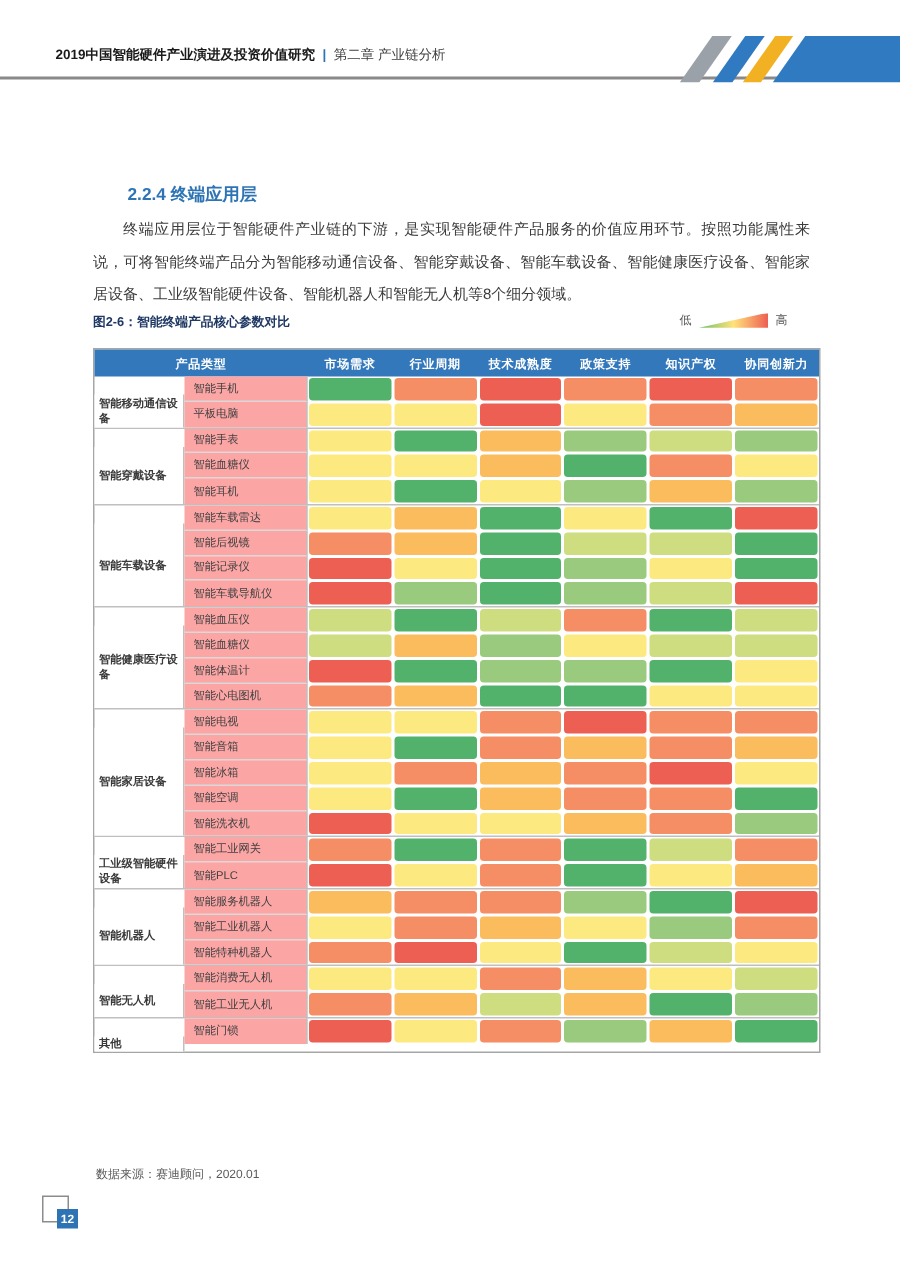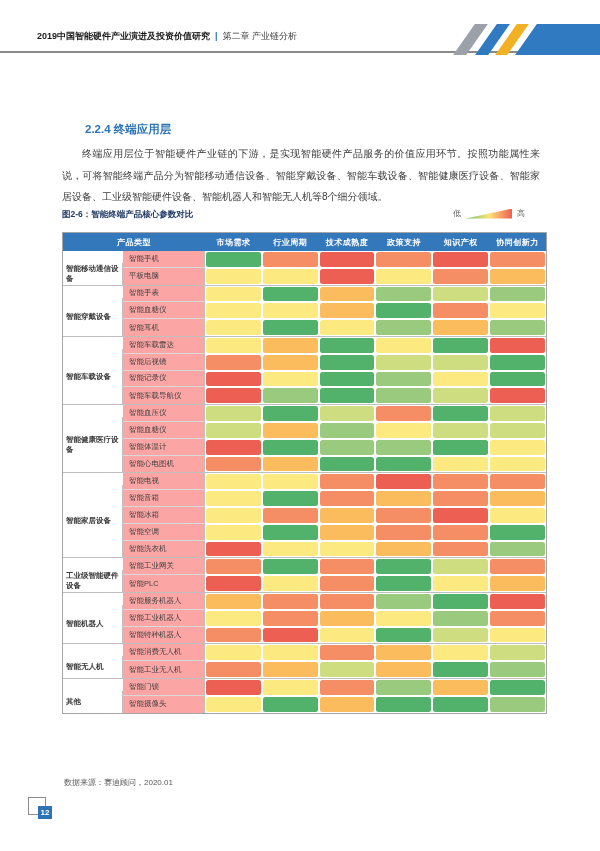--- a/index.html
+++ b/index.html
@@ -361,29 +361,20 @@
           <div class="rows">
             <div class="trow">
               <div class="name-cell">智能门锁</div>
               <div class="heat-cell" style="background: rgb(238, 95, 83);"></div>
               <div class="heat-cell" style="background: rgb(252, 233, 127);"></div>
               <div class="heat-cell" style="background: rgb(245, 142, 100);"></div>
               <div class="heat-cell" style="background: rgb(153, 202, 125);"></div>
               <div class="heat-cell" style="background: rgb(251, 188, 93);"></div>
               <div class="heat-cell" style="background: rgb(82, 178, 107);"></div>
             </div>
-            <div class="trow">
-              <div class="name-cell">智能摄像头</div>
-              <div class="heat-cell" style="background: rgb(252, 233, 127);"></div>
-              <div class="heat-cell" style="background: rgb(82, 178, 107);"></div>
-              <div class="heat-cell" style="background: rgb(251, 188, 93);"></div>
-              <div class="heat-cell" style="background: rgb(82, 178, 107);"></div>
-              <div class="heat-cell" style="background: rgb(82, 178, 107);"></div>
-              <div class="heat-cell" style="background: rgb(153, 202, 125);"></div>
-            </div>
           </div>
         </div>
       </div>
   </div>
 
   <div class="source">数据来源：赛迪顾问，2020.01</div>
   <div class="page-box"></div>
   <div class="page-num">12</div>
 
 </div>

